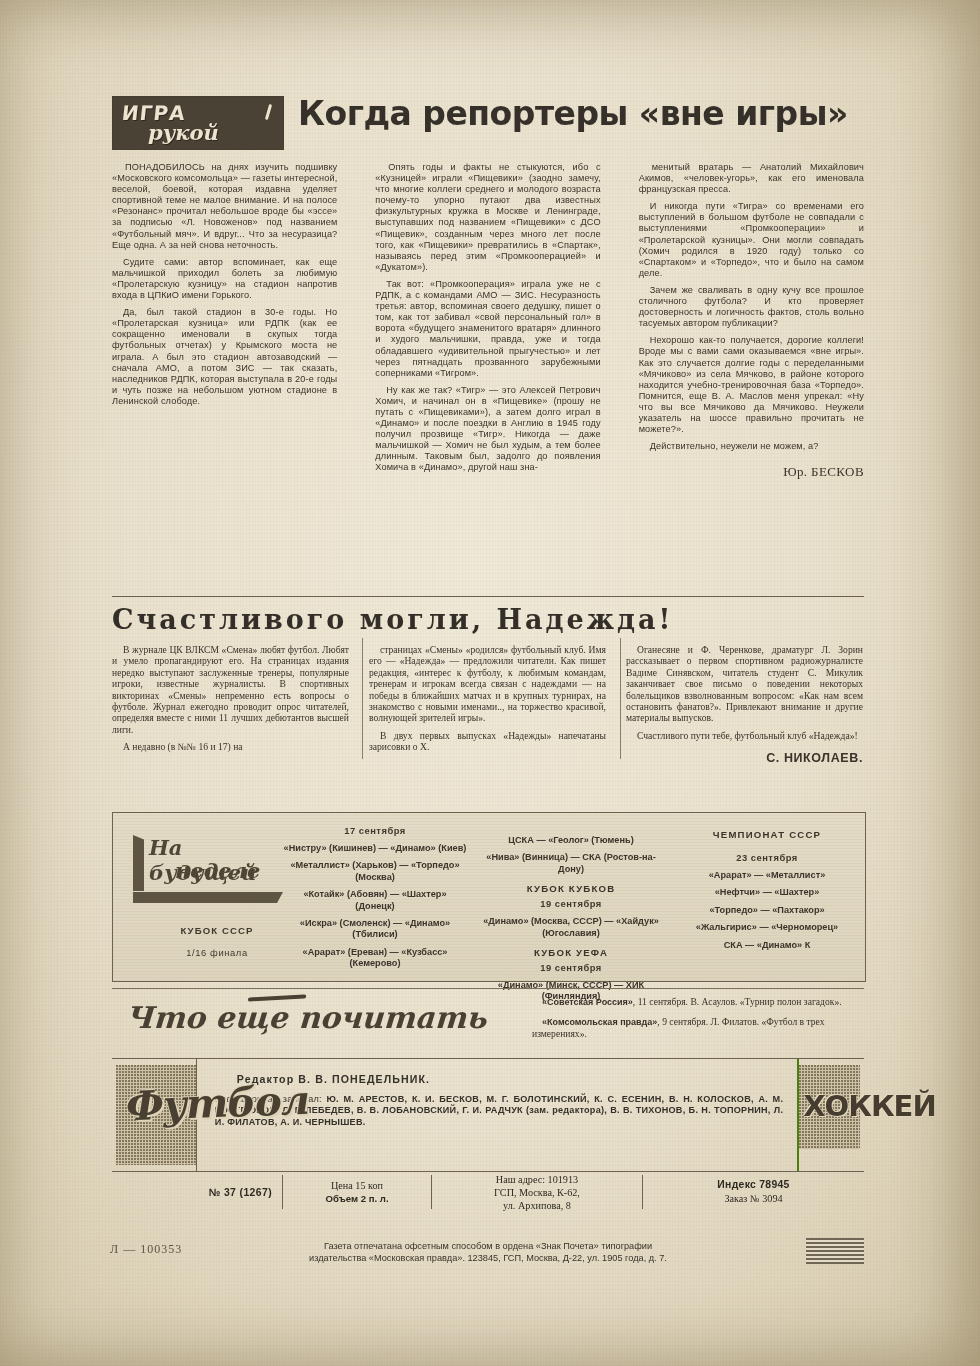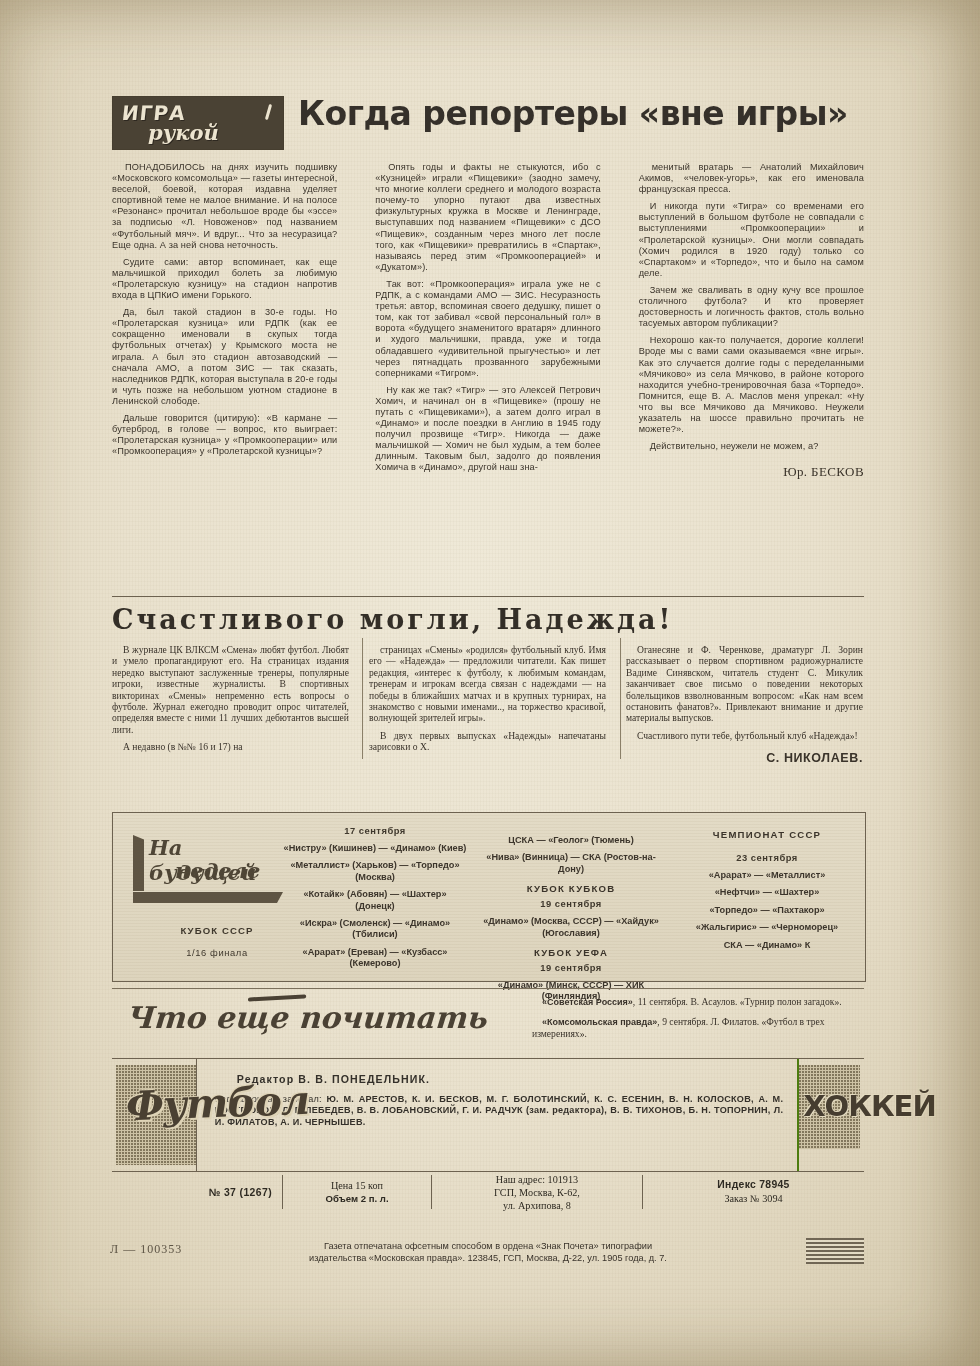--- a/index.html
+++ b/index.html
@@ -266,21 +266,20 @@
       </div>
       <h1 class="headline">Когда репортеры «вне игры»</h1>
     </div>
 
     <div class="three-col">
       <div>
         <div class="col-text">
           <p>ПОНАДОБИЛОСЬ на днях изучить подшивку «Московского комсомольца» — газеты интересной, веселой, боевой, которая издавна уделяет спортивной теме не малое внимание. И на полосе «Резонанс» прочитал небольшое вроде бы «эссе» за подписью «Л. Новоженов» под названием «Футбольный мяч». И вдруг... Что за несуразица? Еще одна. А за ней снова неточность.</p>
           <p>Судите сами: автор вспоминает, как еще мальчишкой приходил болеть за любимую «Пролетарскую кузницу» на стадион напротив входа в ЦПКиО имени Горького.</p>
           <p>Да, был такой стадион в 30-е годы. Но «Пролетарская кузница» или РДПК (как ее сокращенно именовали в скупых тогда футбольных отчетах) у Крымского моста не играла. А был это стадион автозаводский — сначала АМО, а потом ЗИС — так сказать, наследников РДПК, которая выступала в 20-е годы и чуть позже на небольшом уютном стадионе в Ленинской слободе.</p>
-          <p>Дальше говорится (цитирую): «В кармане — бутерброд, в голове — вопрос, кто выиграет: «Пролетарская кузница» у «Промкооперации» или «Промкооперация» у «Пролетарской кузницы»?</p>
         </div>
       </div>
       <div>
         <div class="col-text">
           <p>Опять годы и факты не стыкуются, ибо с «Кузницей» играли «Пищевики» (заодно замечу, что многие коллеги среднего и молодого возраста почему-то упорно путают два известных физкультурных кружка в Москве и Ленинграде, выступавших под названием «Пищевики» с ДСО «Пищевик», созданным через много лет после того, как «Пищевики» превратились в «Спартак», называясь перед этим «Промкооперацией» и «Дукатом»).</p>
           <p>Так вот: «Промкооперация» играла уже не с РДПК, а с командами АМО — ЗИС. Несуразность третья: автор, вспоминая своего дедушку, пишет о том, как тот забивал «свой персональный гол» в ворота «будущего знаменитого вратаря» длинного и худого мальчишки, правда, уже и тогда обладавшего «удивительной прыгучестью» и лет через пятнадцать прозванного зарубежными соперниками «Тигром».</p>
           <p>Ну как же так? «Тигр» — это Алексей Петрович Хомич, и начинал он в «Пищевике» (прошу не путать с «Пищевиками»), а затем долго играл в «Динамо» и после поездки в Англию в 1945 году получил прозвище «Тигр». Никогда — даже мальчишкой — Хомич не был худым, а тем более длинным. Таковым был, задолго до появления Хомича в «Динамо», другой наш зна-</p>
         </div>
       </div>
       <div>

